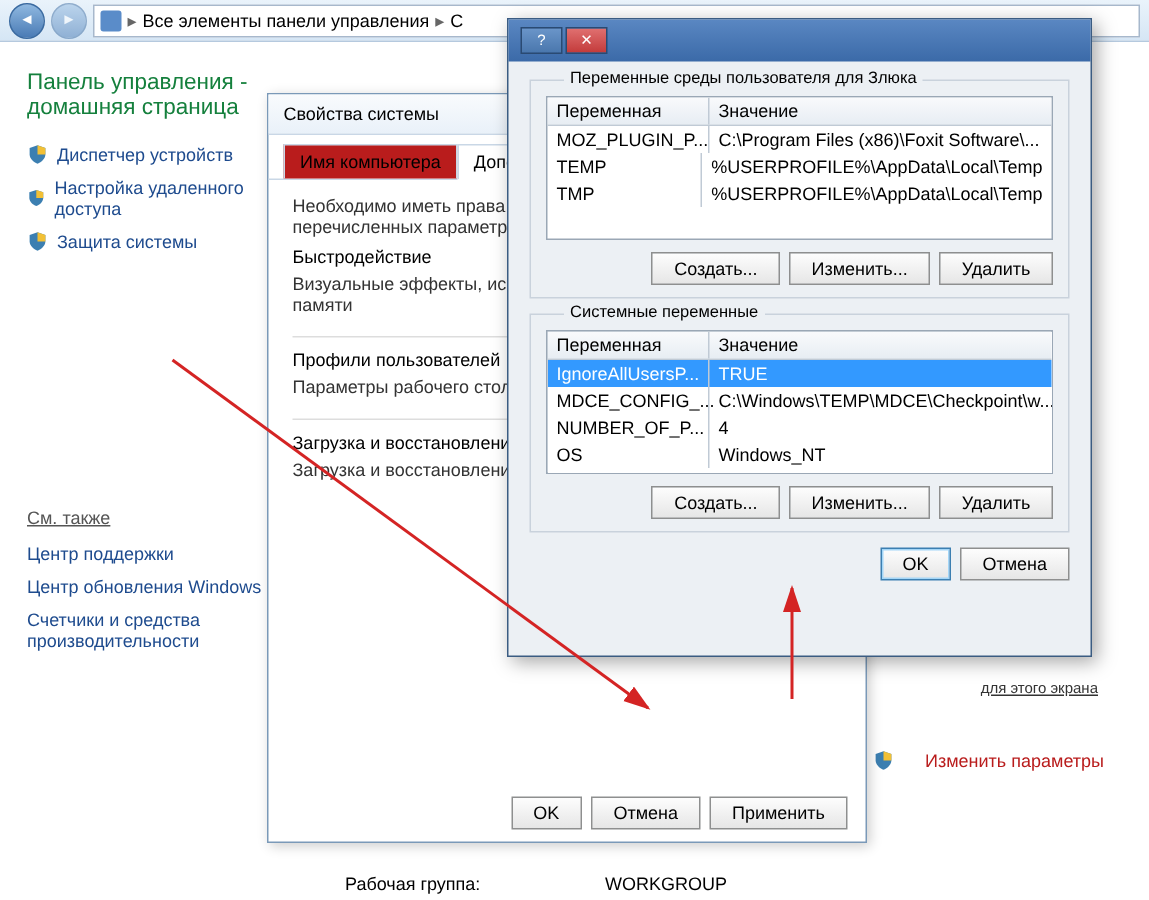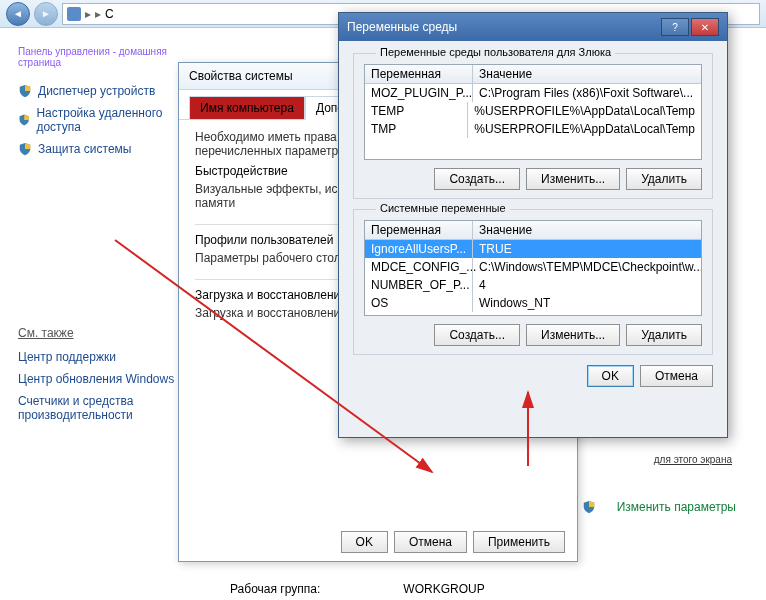--- a/index.html
+++ b/index.html
@@ -9,21 +9,21 @@
 .explorer { position: absolute; top: 0; left: 0; right: 0; bottom: 0; background: #fff; }
 .explorer-header { height: 28px; background: linear-gradient(#eaf3fb, #d5e6f5); border-bottom: 1px solid #b5c9de; display: flex; align-items: center; padding: 0 6px; gap: 4px; }
 .nav-btn { width: 24px; height: 24px; border-radius: 50%; background: linear-gradient(#8fb8e0, #4a7bb5); border: 1px solid #3a6aa0; display: inline-flex; align-items: center; justify-content: center; color: #fff; font-size: 10px; }
 .nav-btn.disabled { opacity: .5; }
 .breadcrumb { flex: 1; height: 22px; background: #fff; border: 1px solid #a7b8cc; display: flex; align-items: center; padding: 0 4px; gap: 4px; }
 .bc-icon { width: 14px; height: 14px; background: #5a8cc9; border-radius: 2px; }
 .bc-sep { color: #666; }
 
 .control-panel-body { display: flex; height: calc(100% - 28px); }
 .cp-sidebar { width: 208px; background: #fff; padding: 10px 0; }
-.cp-title { color: #8b5cf6; padding: 8px 18px 12px; font-size: 10px; }
+.cp-title { color: #15803d; padding: 8px 18px 12px; font-size: 15px; }
 .cp-item { display: flex; align-items: center; gap: 6px; padding: 4px 18px; color: #1e4b8e; cursor: pointer; }
 .cp-highlight { border: 2px solid #c2282d; }
 .cp-see-also { margin-top: 160px; padding: 6px 18px; color: #555; text-decoration: underline; }
 
 
 .sys-props { position: absolute; left: 178px; top: 62px; width: 400px; height: 500px; background: #fff; border: 1px solid #7a99b8; box-shadow: 2px 2px 8px rgba(0,0,0,.2); }
 .sys-title { background: linear-gradient(#f9fbfd, #e9f1f9); border-bottom: 1px solid #c9d7e6; padding: 6px 10px; font-size: 12px; }
 .tabs { display: flex; padding: 6px 10px 0; border-bottom: 1px solid #c9d7e6; gap: 0; }
 .tab { padding: 4px 10px; border: 1px solid #c9d7e6; border-bottom: none; background: #b91c1c; cursor: pointer; }
 .tab.active { background: #fff; border-bottom: 1px solid #fff; margin-bottom: -1px; }
@@ -55,35 +55,36 @@
 .var-row { display: flex; }
 .var-row.selected { background: #3399ff; color: #fff; }
 .group-btns { display: flex; justify-content: flex-end; gap: 6px; margin-top: 8px; }
 .env-footer { display: flex; justify-content: flex-end; gap: 6px; margin-top: 4px; }
 
 
 .arrow-svg { position: absolute; pointer-events: none; }
 
 
 .shield-svg { width: 14px; height: 14px; }
-.change-params { position: absolute; right: 30px; bottom: 86px; display: flex; gap: 21px; align-items: center; color: #15803d; cursor: pointer; }
+.change-params { position: absolute; right: 30px; bottom: 86px; display: flex; gap: 21px; align-items: center; color: #b91c1c; cursor: pointer; }
 .resolution-text { position: absolute; right: 34px; top: 454px; color: #333; font-size: 10px; text-decoration: underline; }
 .workgroup { position: absolute; left: 230px; bottom: 4px; font-size: 12px; }
 .workgroup .lbl { display: inline-block; width: 170px; }
 </style>
 </head>
 <body>
 
 <div class="explorer">
   <div class="explorer-header">
     <span class="nav-btn">◄</span>
     <span class="nav-btn disabled">►</span>
     <div class="breadcrumb">
       <span class="bc-icon"></span>
       <span class="bc-sep">▸</span>
+      <span>Все элементы панели управления</span>
       <span class="bc-sep">▸</span>
       <span>С</span>
     </div>
   </div>
   <div class="control-panel-body">
     <div class="cp-sidebar">
       <div class="cp-title">Панель управления - домашняя страница</div>
       <div class="cp-item">
         <svg class="shield-svg" viewBox="0 0 16 16">
             <path fill="#3c7fb1" d="M8 1 L14 3 V8 C14 11 11 14 8 15 C5 14 2 11 2 8 V3 Z"></path>
@@ -163,21 +164,20 @@
   </div>
   <div class="dlg-footer">
     <button class="btn">OK</button>
     <button class="btn">Отмена</button>
     <button class="btn">Применить</button>
   </div>
 </div>
 
 <div class="env-dlg">
   <div class="env-titlebar">
-    <span class="env-titlebar-text">Переменные среды</span>
     <div class="win-btns">
       <span class="win-btn">?</span>
       <span class="win-btn close">✕</span>
     </div>
   </div>
   <div class="env-body">
     <div class="group">
       <span class="group-title">Переменные среды пользователя для Злюка</span>
       <div class="var-table">
         <div class="var-head">

